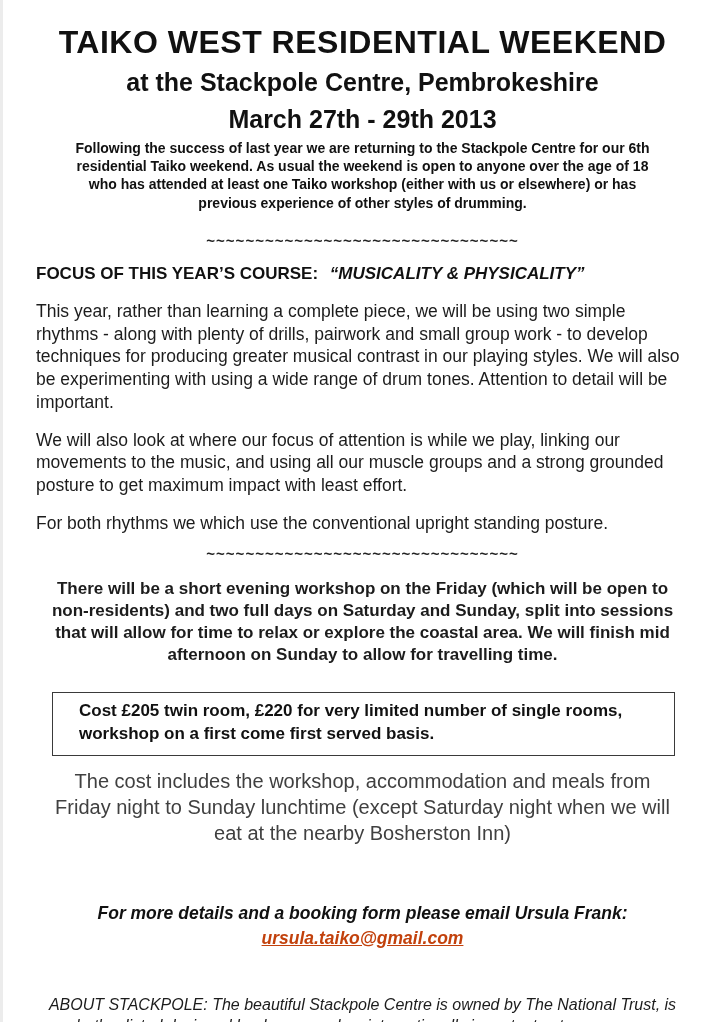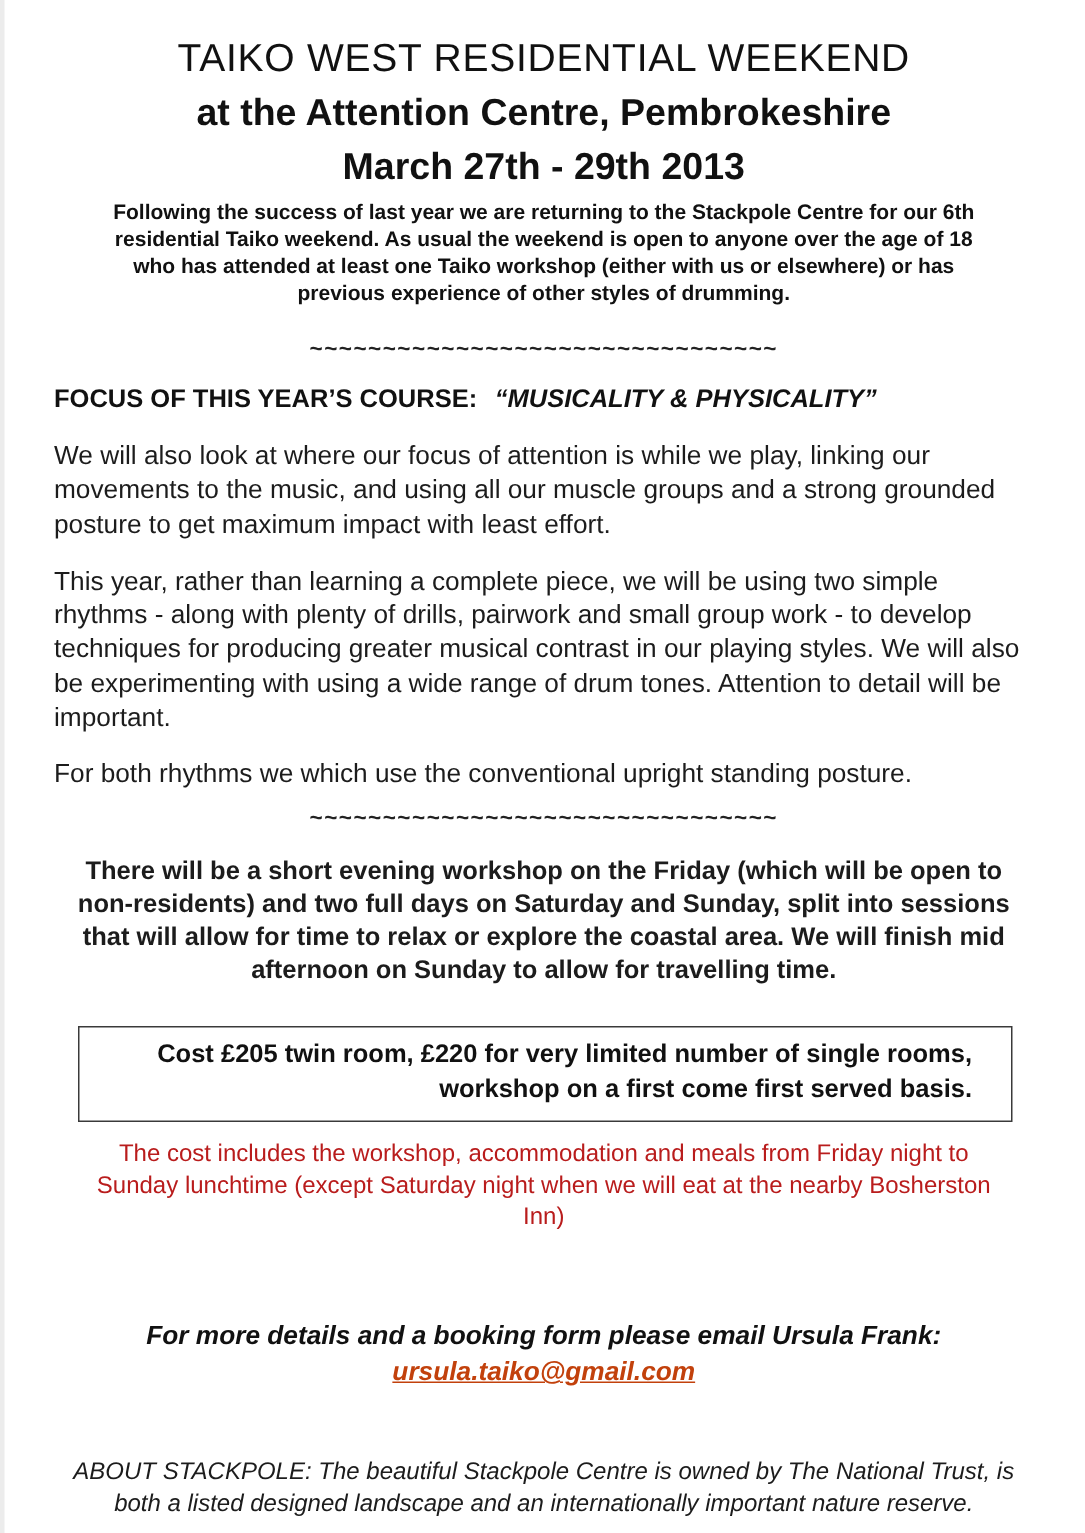--- a/index.html
+++ b/index.html
@@ -24,22 +24,22 @@
   }
   .page {
     box-sizing: border-box;
     width: 723px;
     height: 1022px;
     padding: 22px 34px 0 36px;
   }
   .title {
     margin: 0;
     text-align: center;
-    font-size: 26px;
-    font-weight: normal;
+    font-size: 32px;
+    font-weight: bold;
     letter-spacing: 0.5px;
     line-height: 1.25;
   }
   .subtitle {
     margin: 4px 0 0 0;
     text-align: center;
     font-size: 25px;
     font-weight: bold;
     line-height: 1.3;
   }
@@ -87,33 +87,33 @@
     font-size: 17px;
     line-height: 1.3;
     color: #1c1c1c;
     font-weight: bold;
   }
   .cost-box {
     box-sizing: border-box;
     margin: 26px 14px 0 16px;
     border: 1px solid #3a3a3a;
     padding: 7px 26px 9px 26px;
-    text-align: right;
+    text-align: left;
     font-size: 17px;
     font-weight: bold;
     line-height: 1.35;
   }
   .cost-box span { display: block; }
   .cost-note {
     margin: 12px auto 0 auto;
     max-width: 620px;
     text-align: center;
-    font-size: 16px;
+    font-size: 20px;
     line-height: 1.3;
-    color: #b91c1c;
+    color: #404040;
   }
   .contact {
     margin: 56px auto 0 auto;
     text-align: center;
     font-size: 17.5px;
     font-weight: bold;
     font-style: italic;
     line-height: 1.3;
   }
   .contact-email {
@@ -134,36 +134,36 @@
 </style>
 </head>
 <body>
 
 <div class="scan-edge-left"></div>
 
 <div class="page">
 
   <h1 class="title">TAIKO WEST RESIDENTIAL WEEKEND</h1>
 
-  <h2 class="subtitle">at the Attention Centre, Pembrokeshire</h2>
+  <h2 class="subtitle">at the Stackpole Centre, Pembrokeshire</h2>
 
   <h2 class="subtitle">March 27th - 29th 2013</h2>
 
   <p class="intro">Following the success of last year we are returning to the Stackpole Centre for our 6th residential Taiko weekend.  As usual the weekend is open to anyone over the age of 18 who has attended at least one Taiko workshop (either with us or elsewhere) or has previous experience of other styles of drumming.</p>
 
   <div class="divider">~~~~~~~~~~~~~~~~~~~~~~~~~~~~~~~~</div>
 
   <p class="focus-line">
     <span class="focus-label">FOCUS OF THIS YEAR’S COURSE:</span>
     <span class="focus-value">“MUSICALITY &amp; PHYSICALITY”</span>
   </p>
 
+  <p class="body-para">This year, rather than learning a complete piece, we will be using two simple rhythms - along with plenty of drills, pairwork and small group work - to develop techniques for producing greater musical contrast in our playing styles. We will also be experimenting with using a wide range of drum tones. Attention to detail will be important.</p>
+
   <p class="body-para">We will also look at where our focus of attention is while we play, linking our movements to the music, and using all our muscle groups and a strong grounded posture to get maximum impact with least effort.</p>
-
-  <p class="body-para">This year, rather than learning a complete piece, we will be using two simple rhythms - along with plenty of drills, pairwork and small group work - to develop techniques for producing greater musical contrast in our playing styles. We will also be experimenting with using a wide range of drum tones. Attention to detail will be important.</p>
 
   <p class="body-para">For both rhythms we which use the conventional upright standing posture.</p>
 
   <div class="divider second">~~~~~~~~~~~~~~~~~~~~~~~~~~~~~~~~</div>
 
   <p class="schedule">There will be a short evening workshop on the Friday (which will be open to non-residents) and two full days on Saturday and Sunday, split into sessions that will allow for time to relax or explore the coastal area. We will finish mid afternoon on Sunday to allow for travelling time.</p>
 
   <div class="cost-box">
     <span>Cost £205 twin room, £220 for very limited number of single rooms,</span>
     <span>workshop on a first come first served basis.</span>

